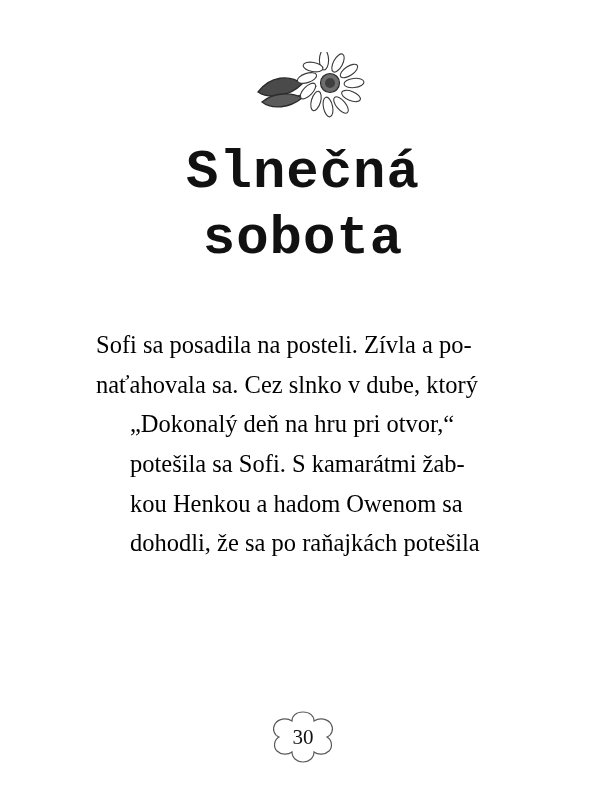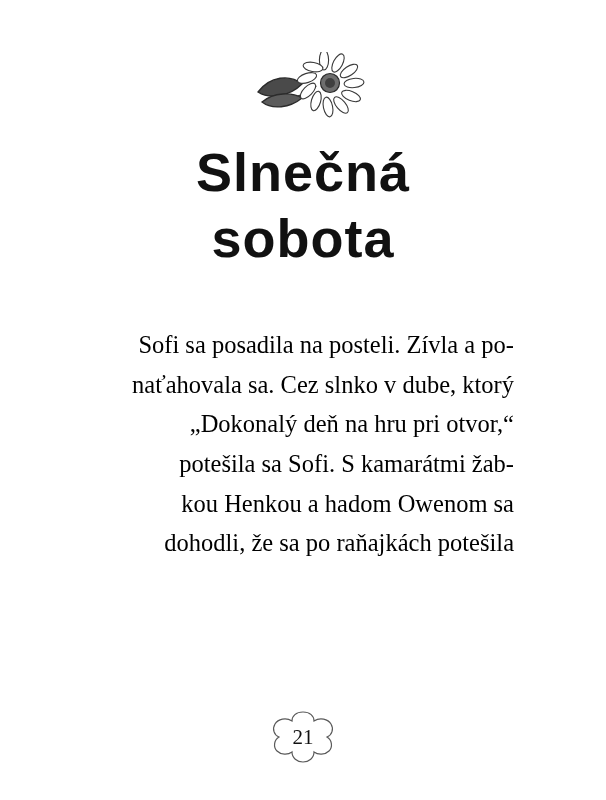--- a/index.html
+++ b/index.html
@@ -32,42 +32,42 @@
   .ornament svg {
     display: inline-block;
   }
   
   .chapter-title {
     position: absolute;
     top: 140px;
     left: 0;
     width: 606px;
     text-align: center;
-    font-family: Liberation Sans, sans-serif;
+    font-family: Liberation Mono, monospace;
     font-weight: bold;
     font-size: 54px;
     line-height: 1.22;
     letter-spacing: 1px;
     color: #111111;
   }
   .chapter-title .line {
     display: block;
     white-space: pre;
   }
   
   .body-text {
     position: absolute;
     top: 325px;
     left: 96px;
     width: 418px;
     font-family: "Liberation Serif", serif;
     font-size: 24.5px;
     line-height: 1.62;
     color: #000000;
-    text-align: right;
+    text-align: left;
   }
   .body-text p {
     margin: 0;
   }
   .body-text p.indented {
     text-indent: 34px;
   }
   .body-text .ln {
     display: block;
     white-space: pre;
@@ -167,17 +167,17 @@
                    C65 49 58 49 54 46
                    C54 52 49 56 43 56
                    C37 56 32 52 32 46
                    C28 49 21 49 17 45
                    C13 41 14 34 19 31
                    C14 29 12 23 15 18
                    C18 13 26 11 32 15
                    C32 10 36 6 43 6 Z"></path>
         </g>
       </svg>
-      <div class="folio-number">21</div>
+      <div class="folio-number">30</div>
     </div>
   </div>
 
 </div>
 
 </body></html>

